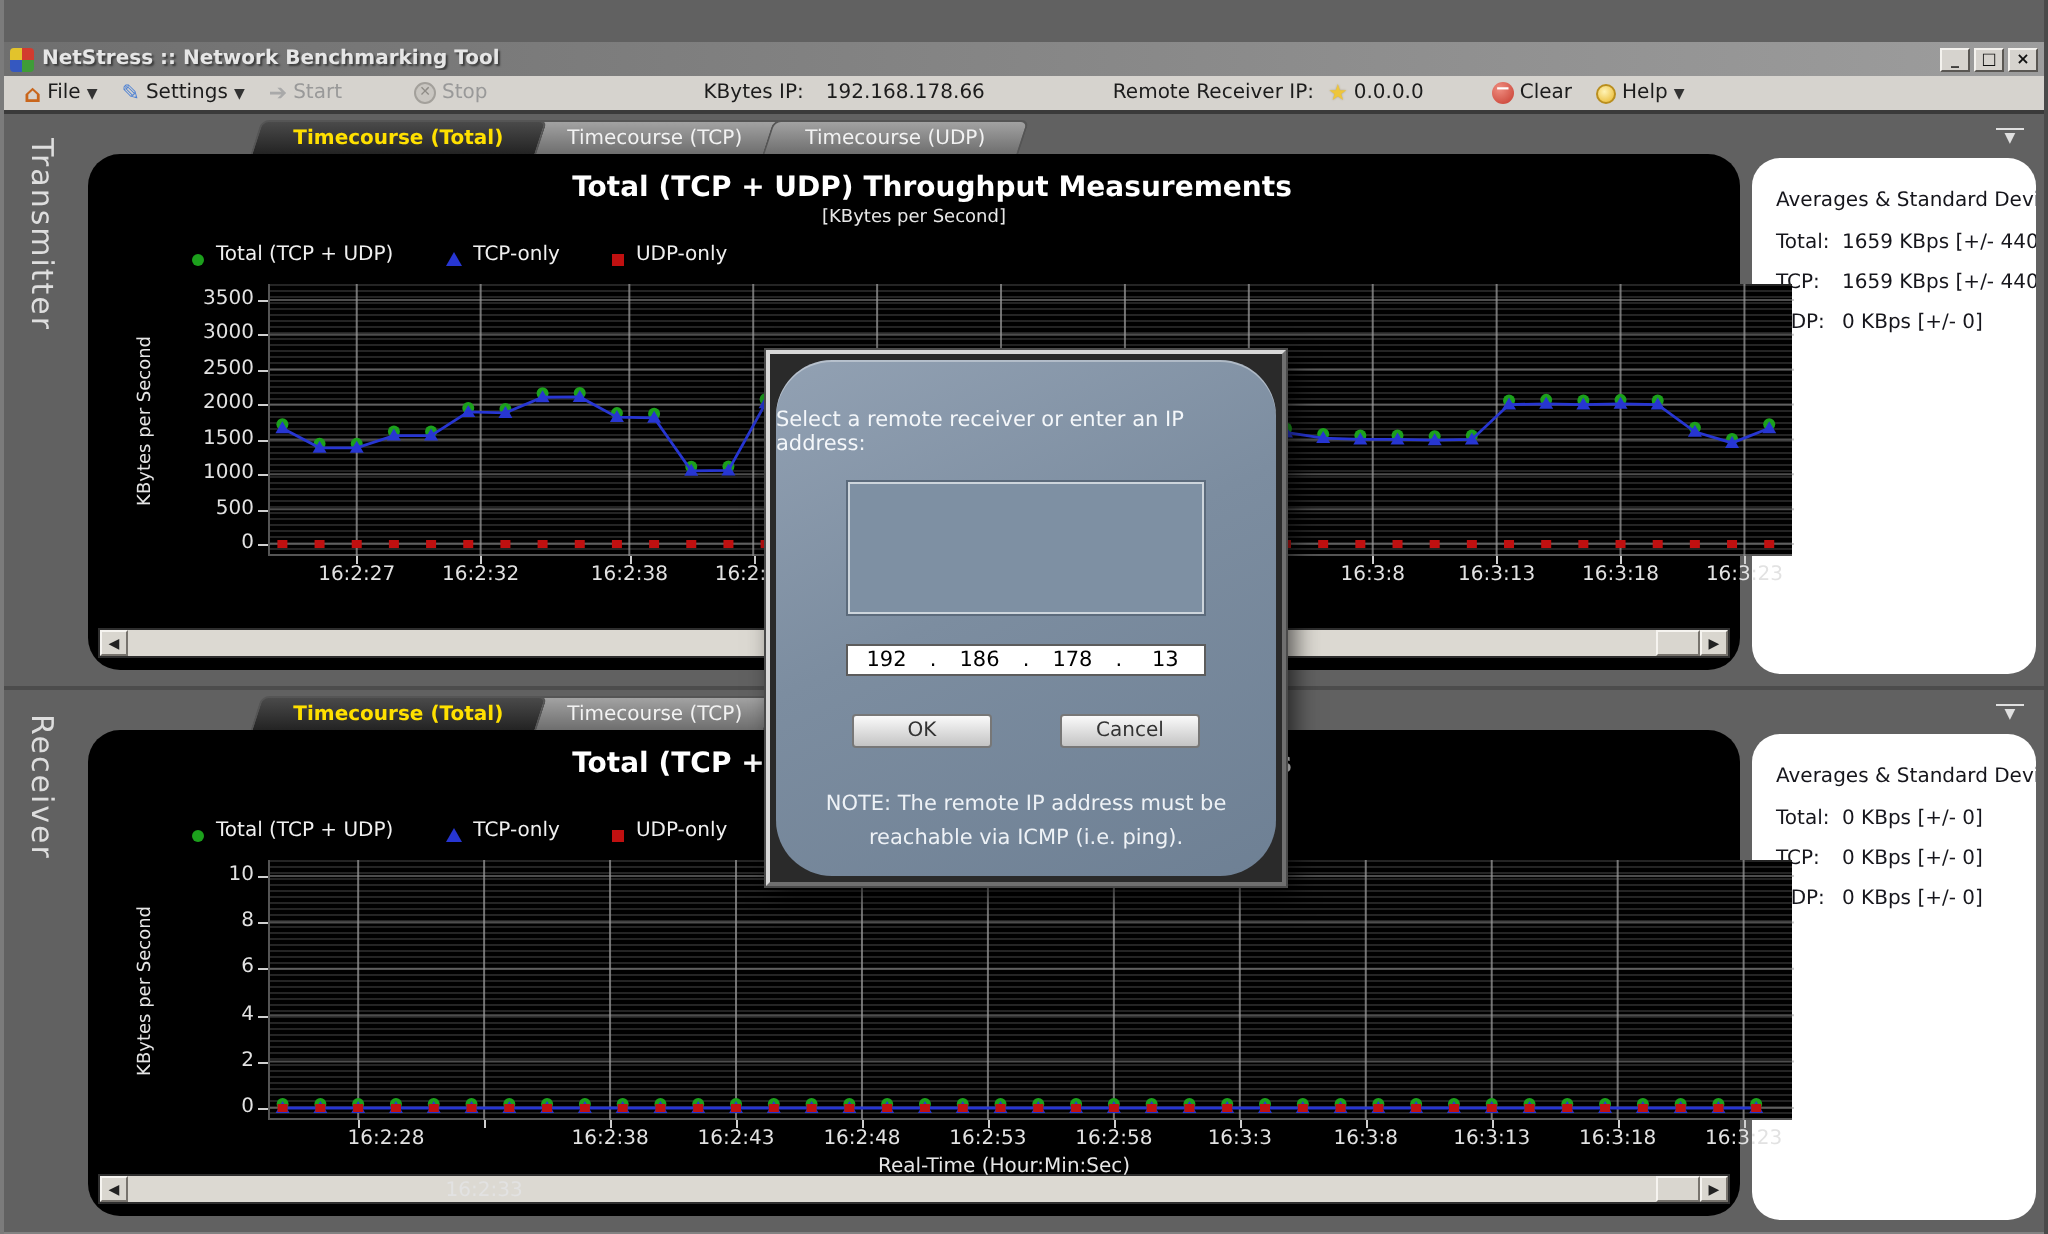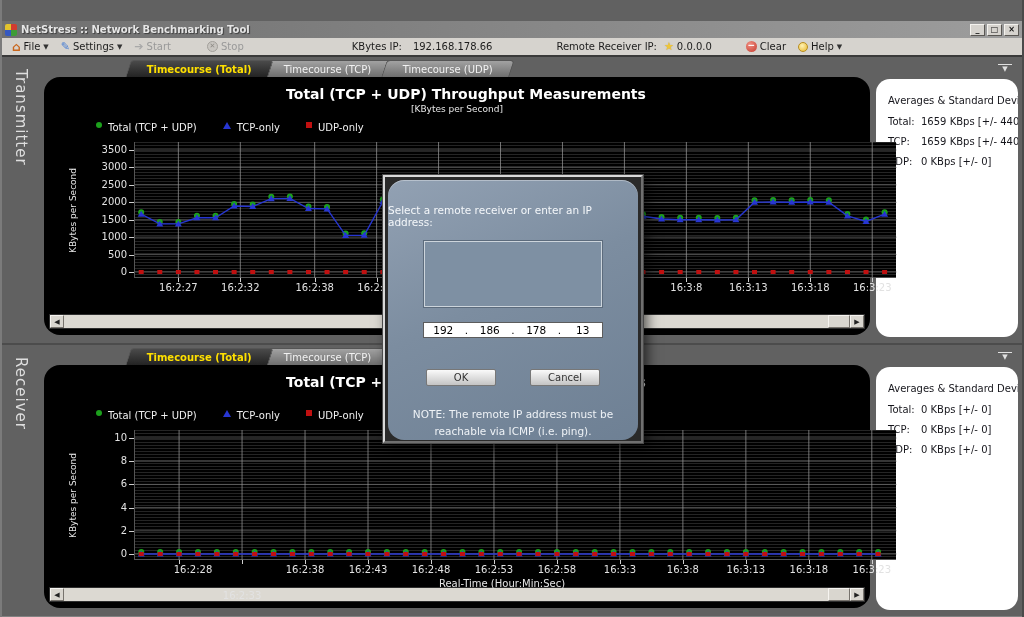--- a/index.html
+++ b/index.html
@@ -40,21 +40,21 @@
   .tab { height:17px; padding:0 18px; margin-right:-6px; transform:skewX(-18deg); border-radius:4px 4px 0 0; background:linear-gradient(#a2a2a2,#6e6e6e); border:1px solid #555; border-bottom:none; display:flex; align-items:center; }
   .tab .tab-label { transform:skewX(18deg); font-size:10px; color:#f2f2f2; white-space:nowrap; }
   .tab.active { background:linear-gradient(#4a4a4a,#232323); z-index:2; }
   .tab.active .tab-label { color:#ffe000; font-weight:bold; }
   .collapse { position:absolute; right:10px; bottom:4px; width:14px; text-align:center; color:#e0e0e0; border-top:1px solid #e0e0e0; font-size:7px; line-height:8px; }
   .section-body { flex:1; display:flex; min-height:0; }
   .chartpanel { flex:1; background:#000; border-radius:16px; margin:0 6px 8px 4px; display:flex; flex-direction:column; padding-top:9px; min-width:0; position:relative; }
   .chart-title { text-align:center; color:#fff; font-size:14px; font-weight:bold; height:18px;padding-left:18px; }
   .chart-sub { text-align:center; color:#e8e8e8; font-size:9px; height:13px; }
   .legend { display:flex; gap:26px; margin:3px 0 2px 52px; height:14px; align-items:center; }
-  .legend-item { display:flex; align-items:flex-start; gap:6px; color:#f0f0f0; font-size:10px; }
+  .legend-item { display:flex; align-items:flex-end; gap:6px; color:#f0f0f0; font-size:10px; }
   .m-circle { width:6px; height:6px; border-radius:50%; }
   .m-triangle { width:0; height:0; border-left:4px solid transparent; border-right:4px solid transparent; border-bottom:7px solid; }
   .m-square { width:6px; height:6px; }
   .plotwrap { position:relative; margin-left:90px; margin-top:6px; }
   .plot { position:relative; background:#000 repeating-linear-gradient(to bottom, rgba(215,215,215,0.17) 0 1px, transparent 1px 3px); border-left:1px solid #555; border-bottom:1px solid #555; }
   .plot svg { position:absolute; left:0; top:0; overflow:visible; }
   .ytick-label { position:absolute; left:-42px; width:34px; text-align:right; color:#e2e2e2; font-size:10px; }
   .ytick-mark { position:absolute; left:-6px; width:5px; height:1px; background:#cfcfcf; }
   .xtick-label { position:absolute; color:#e2e2e2; font-size:10px; transform:translateX(-50%); white-space:nowrap; }
   .xtick-mark { position:absolute; width:1px; height:4px; background:#cfcfcf; }
@@ -78,27 +78,27 @@
   .ptrack.t1 { left:78px; width:239px; }
   .ptrack.t2 { left:458px; width:214px; }
   .plabel { position:absolute; top:3px; }
   .plabel.l1 { left:323px; }
   .plabel.l2 { left:678px; }
   .bottomframe { height:4px; flex:0 0 4px; background:#3c3c3c; }
 
   
   .dialog { position:absolute; left:383px; top:175px; width:260px; height:268px; background:#2a2a2a; border:2px solid; border-color:#d8d8d8 #6f6f6f #6f6f6f #d8d8d8; outline:1px solid #4a4a4a; box-shadow:4px 5px 12px rgba(0,0,0,0.65); z-index:100; display:flex; flex-direction:column; }
   .dlg-header { height:15px; flex:0 0 15px; background:linear-gradient(#7d7d7d,#464646); color:#f2f2f2; font-size:10px; font-weight:bold; padding:1px 0 0 6px; text-shadow:1px 1px 1px #222; }
-  .dlg-body { flex:1; margin:3px; border-radius:16px; background:linear-gradient(155deg,#92a1b3 0%,#7c8da0 45%,#6e8094 100%); box-shadow:inset 0 1px 0 rgba(255,255,255,0.35); display:flex; flex-direction:column; align-items:center; }
+  .dlg-body { flex:1; margin:3px; border-radius:28px; background:linear-gradient(155deg,#92a1b3 0%,#7c8da0 45%,#6e8094 100%); box-shadow:inset 0 1px 0 rgba(255,255,255,0.35); display:flex; flex-direction:column; align-items:center; }
   .dlg-prompt { margin-top:24px; color:#f4f7fa; font-size:10.5px; }
   .dlg-list { margin-top:13px; width:178px; height:66px; background:#7e90a3; border:1px solid #cdd5dc; box-shadow:0 0 0 1px #5c6b7c; }
   .dlg-ip { margin-top:15px; width:180px; height:16px; background:#fff; border:1px solid #5c5c5c; display:flex; align-items:center; font-size:10.5px; color:#000; }
   .dlg-ip .oct { width:39px; text-align:center; }
   .dlg-ip .dot { width:8px; text-align:center; }
-  .dlg-buttons { margin-top:31px; width:100%; display:flex; justify-content:space-between; padding:0 38px; }
+  .dlg-buttons { margin-top:19px; width:100%; display:flex; justify-content:space-between; padding:0 38px; }
   .dlg-btn { width:70px; height:17px; background:linear-gradient(#fafafa,#c4c4c4); border:1px solid #777; border-radius:2px; font-size:10px; color:#333; text-align:center; line-height:15px; }
   .dlg-note { margin-top:20px; color:#eef2f6; font-size:10.5px; text-align:center; line-height:17px; }
 </style>
 </head>
 <body>
 
 <div class="window">
 
   <div class="titlebar">
     <span class="app-icon"></span>

